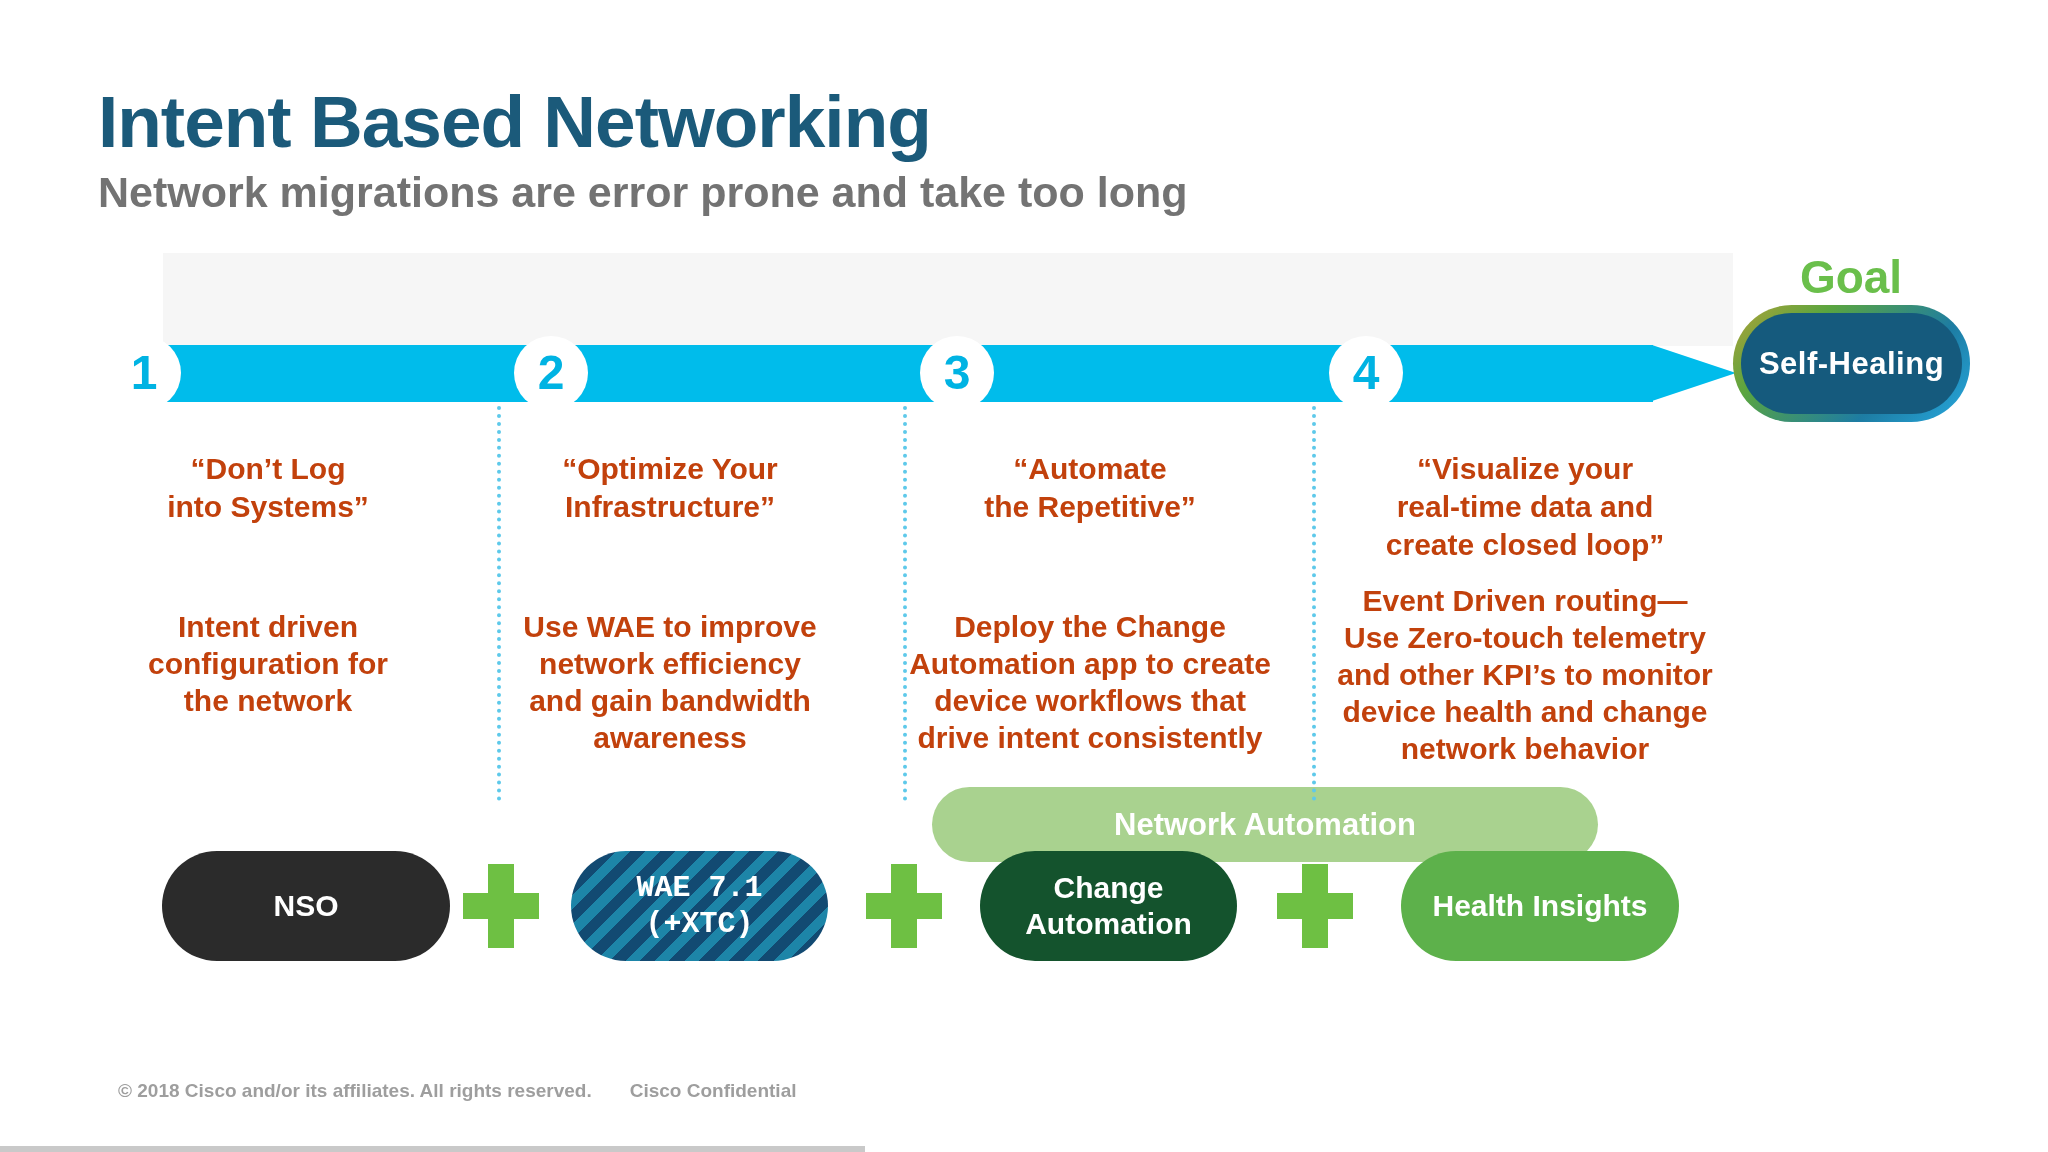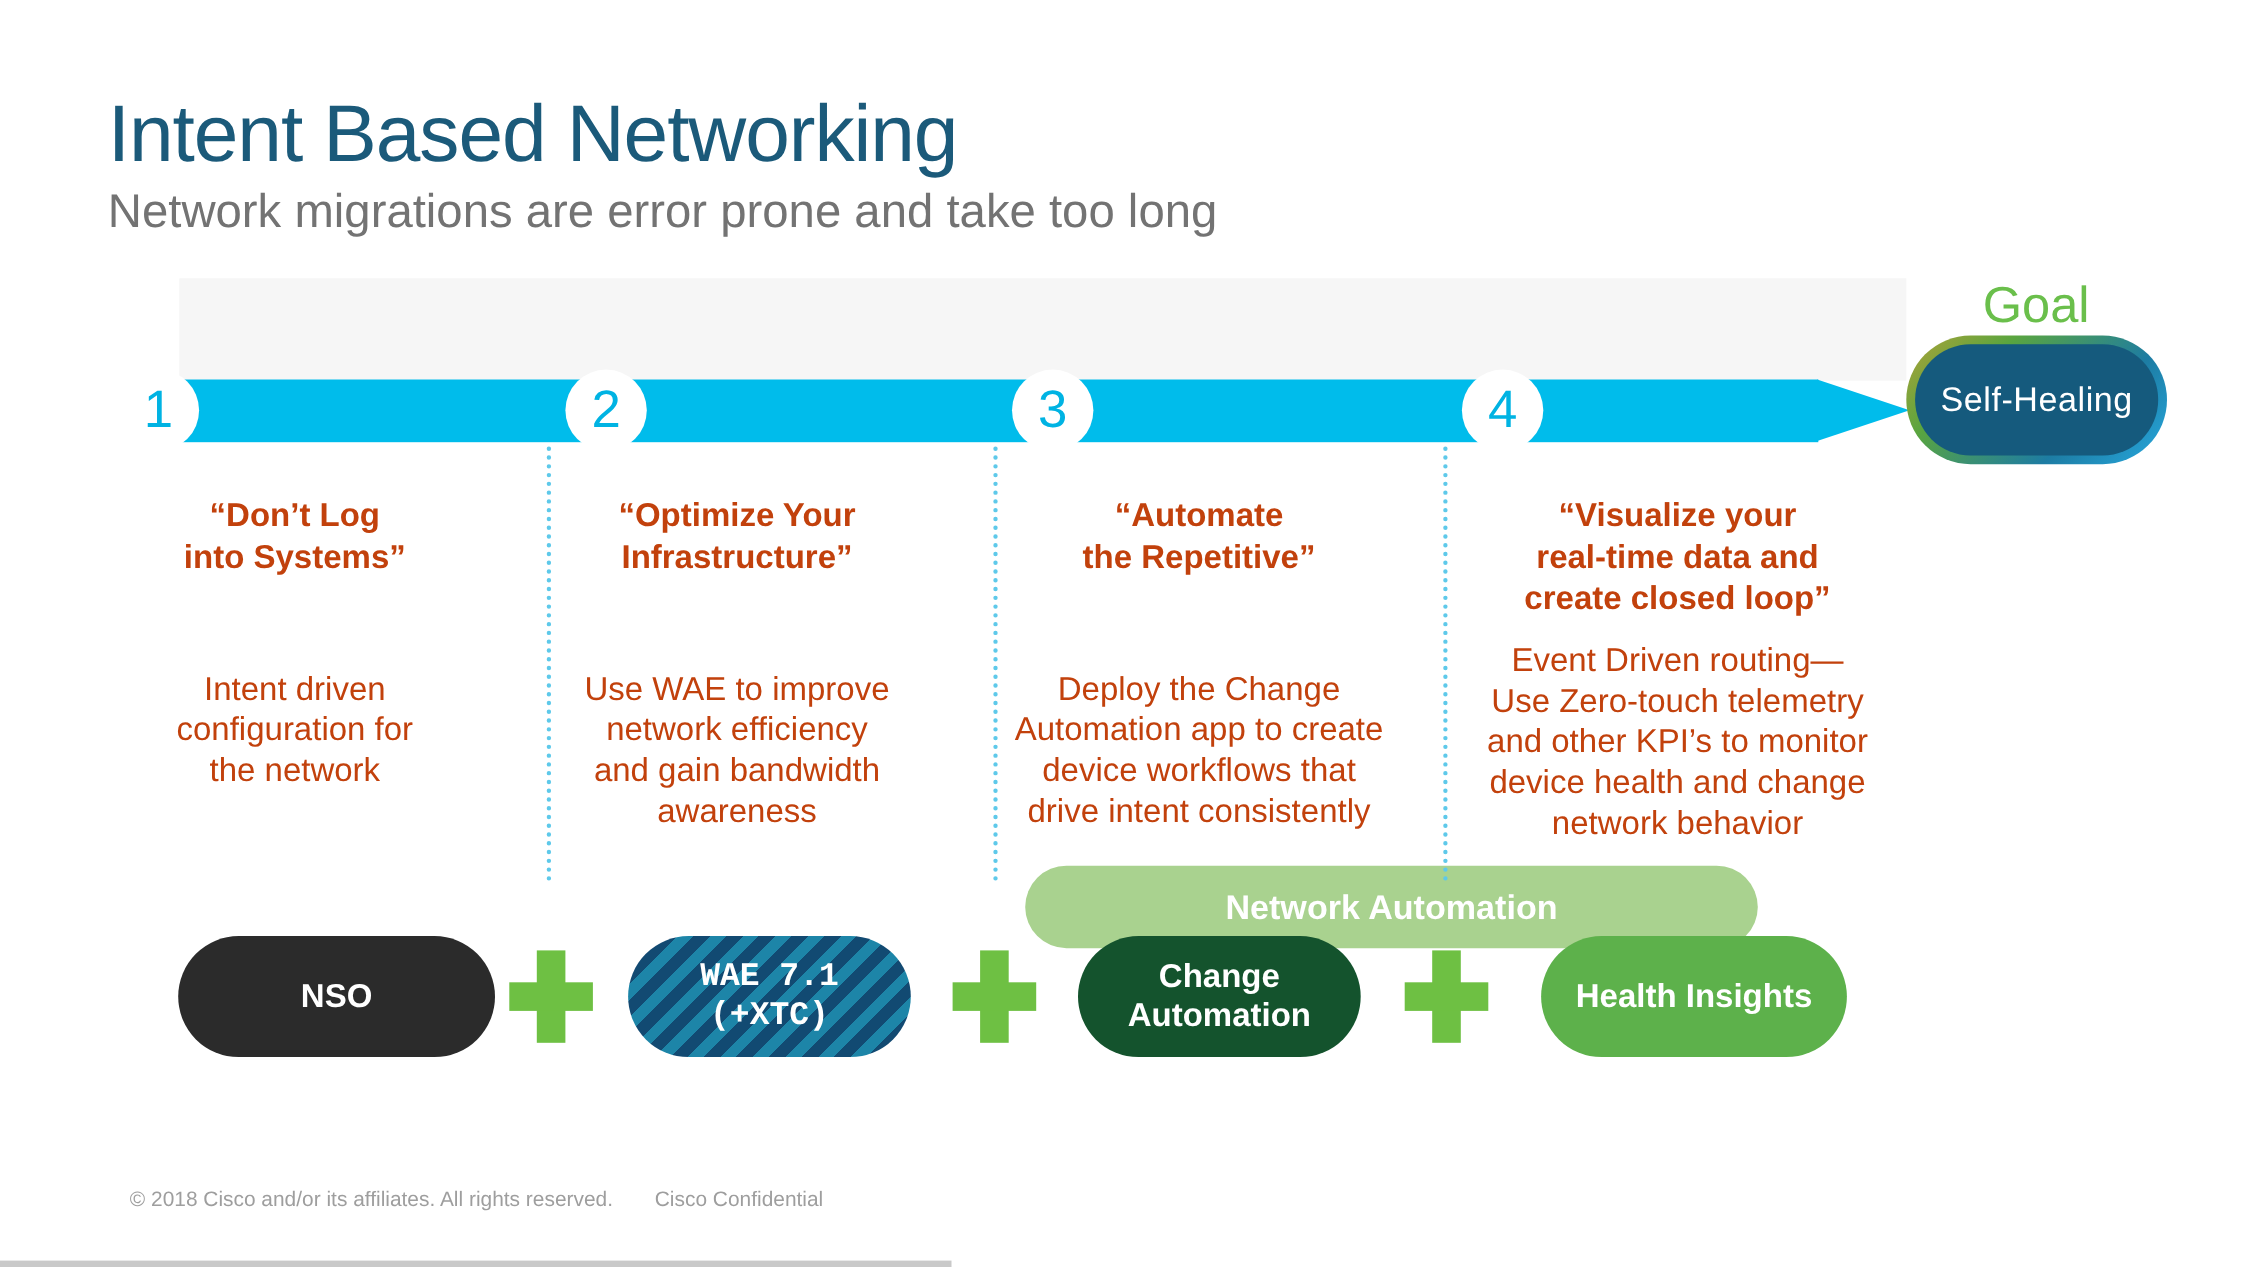--- a/index.html
+++ b/index.html
@@ -1,20 +1,20 @@
 <!DOCTYPE html>
 <html><head>
 <meta charset="utf-8">
 <style>
   html,body{margin:0;padding:0;background:#ffffff;}
   .slide{
     position:relative; width:2048px; height:1152px; background:#ffffff;
     font-family:"Liberation Sans", sans-serif; overflow:hidden;
   }
-  .abs{position:absolute;}
+  .abs{position:absolute;font-weight:bold;}
   .title{
     left:98px; top:84px; font-size:73px; color:#1b5a7a; letter-spacing:-1px;
     line-height:1.05; white-space:nowrap;
   }
   .subtitle{
     left:98px; top:168px; font-size:43px; color:#737373; white-space:nowrap;
   }
   .backdrop{
     left:163px; top:253px; width:1570px; height:93px; background:#f6f6f6;
   }

